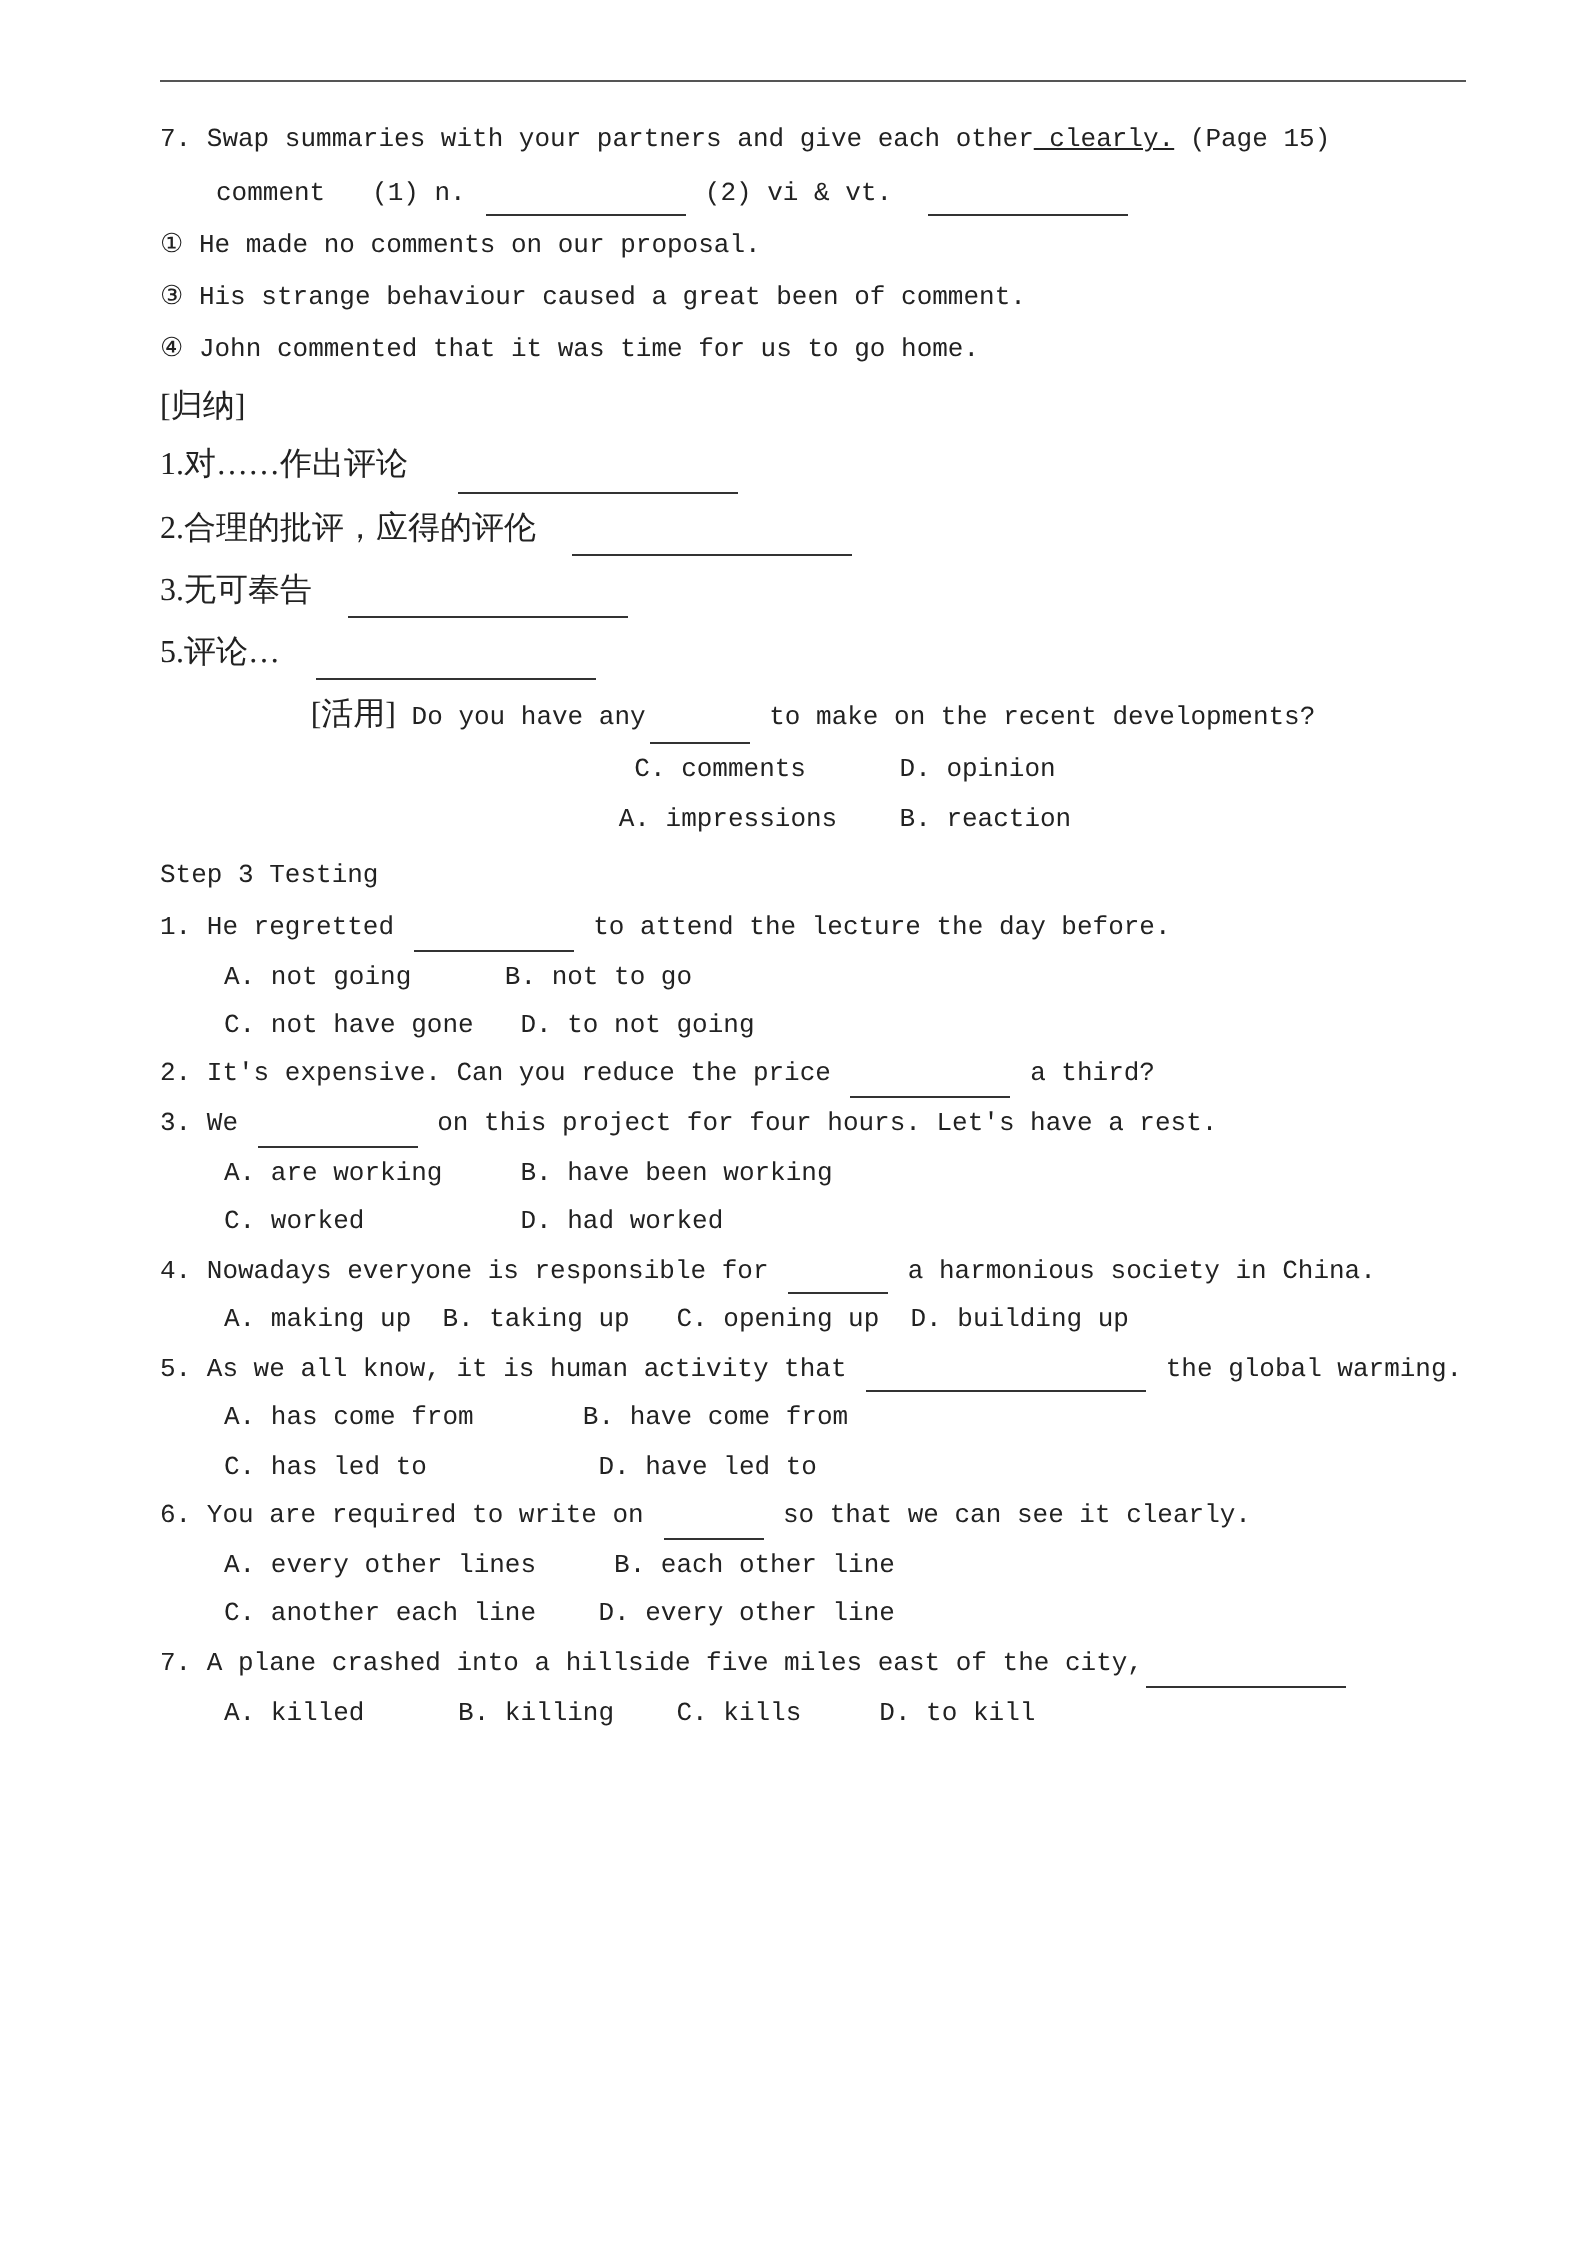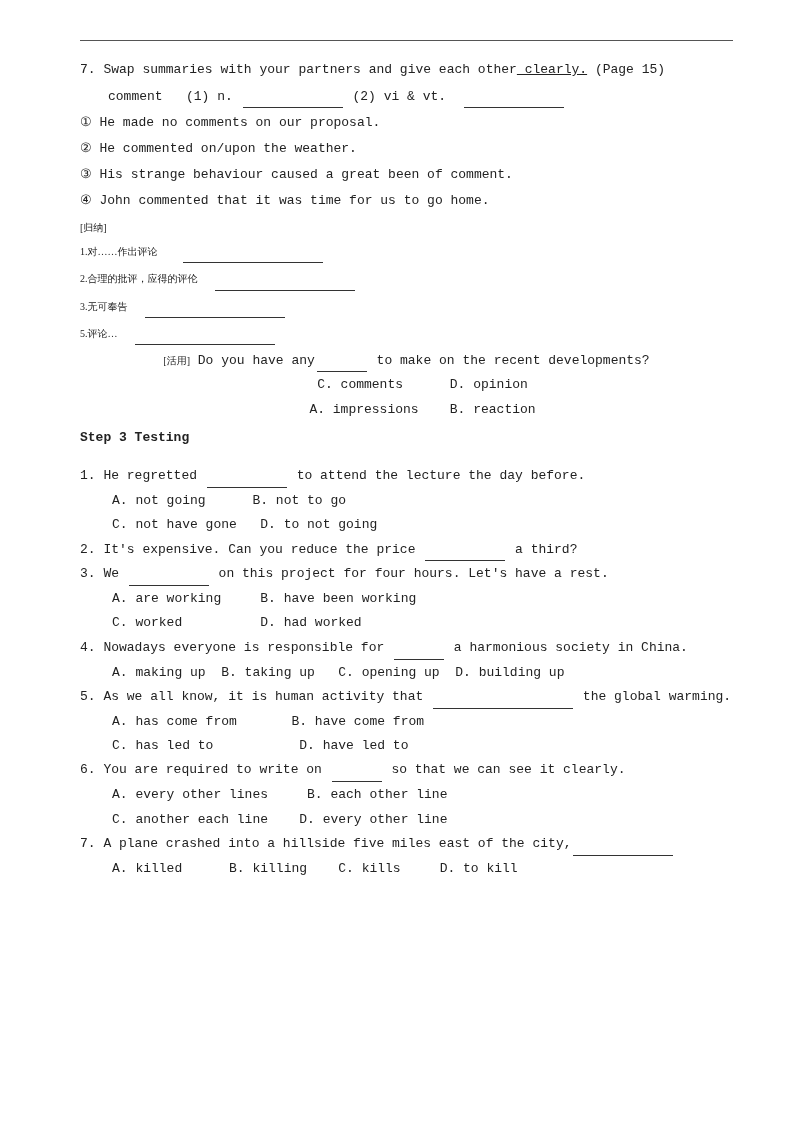--- a/index.html
+++ b/index.html
@@ -49,46 +49,45 @@
     .options-line {
       padding-left: 32px;
       line-height: 1.8;
     }
     p {
       line-height: 1.75;
       margin-bottom: 1px;
     }
     .zh {
       font-family: SimSun, 'MS Mincho', serif;
-      font-size: 10px;
+      font-size: 16px;
     }
     .section-title {
-      font-weight: bold;
+      font-weight: normal;
       margin-top: 6px;
-      margin-bottom: 14px;
+      margin-bottom: 2px;
     }
     .bracket {
       font-family: SimSun, serif;
     }
   </style>
 </head>
 <body>
 
 <div class="top-line"></div>
 
 <div>
   <p class="section">
     <span>7.  Swap summaries with your partners and give each other</span><span class="underline"> clearly.</span> <span>(Page 15)</span>
   </p>
   <p class="section indent">
     comment &nbsp; (1) n. <span class="blank blank-medium">&nbsp;</span> (2) vi &amp; vt. &nbsp;<span class="blank blank-medium">&nbsp;</span>
   </p>
 
   <p class="section">① He made no comments on our proposal.</p>
-  <p class="section">② He commented on/upon the weather.</p>
   <p class="section">③ His strange behaviour caused a great been of comment.</p>
   <p class="section">④ John commented that it was time for us to go home.</p>
 </div>
 
 <div style="margin-top:4px;">
   <p><span class="zh bracket">[归纳]</span></p>
   <p class="section"><span class="zh">1.对……作出评论</span> &nbsp; <span class="blank blank-long">&nbsp;</span></p>
   <p class="section"><span class="zh">2.合理的批评，应得的评伦</span> &nbsp;<span class="blank blank-long">&nbsp;</span></p>
   <p class="section"><span class="zh">3.无可奉告</span> &nbsp;<span class="blank blank-long">&nbsp;</span></p>
   <p class="section"><span class="zh">5.评论…</span> &nbsp;<span class="blank blank-long">&nbsp;</span></p>

